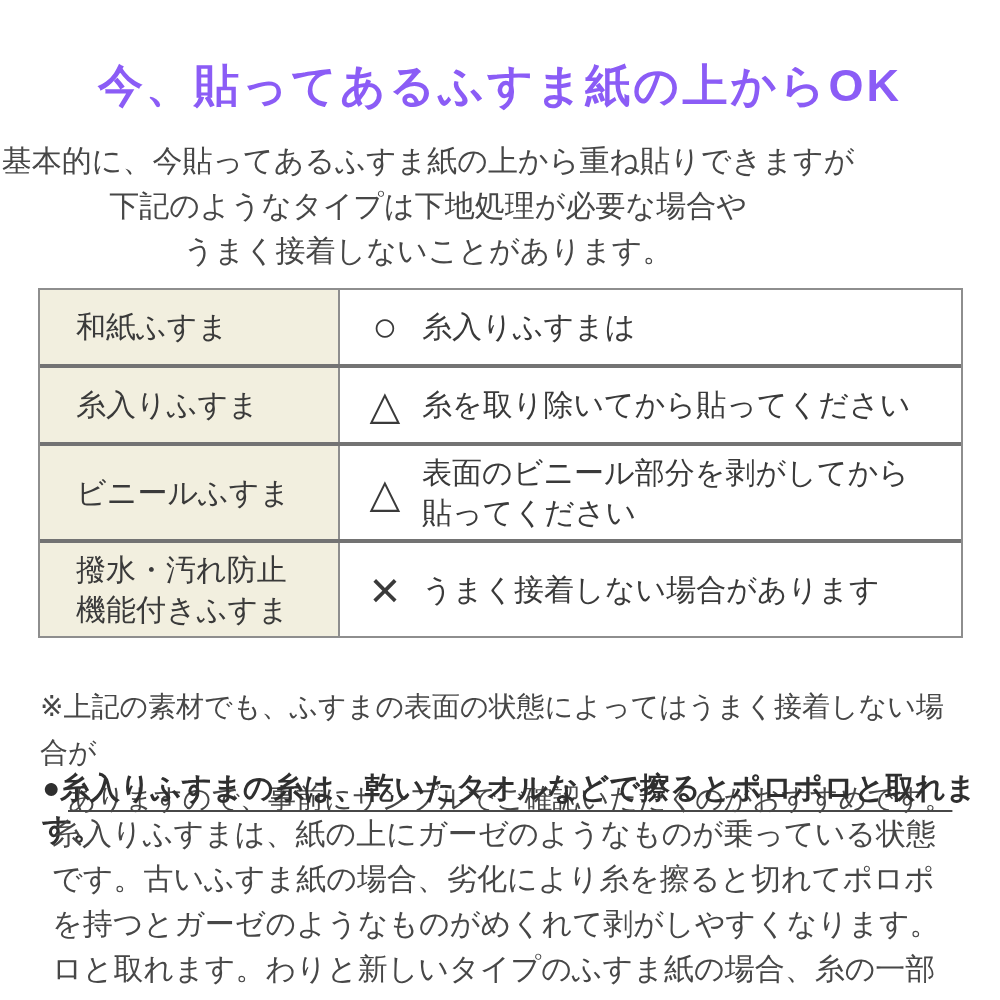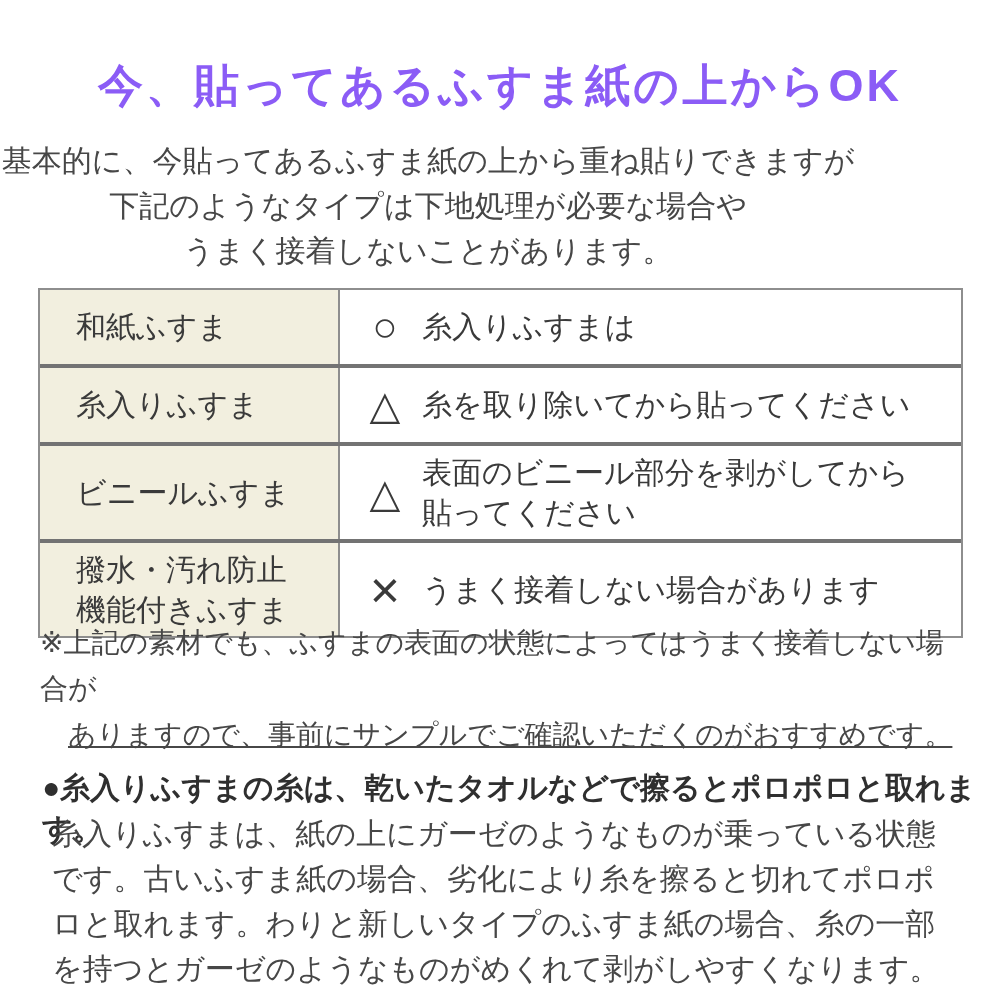--- a/index.html
+++ b/index.html
@@ -83,21 +83,21 @@
     line-height: 1;
     flex: 0 0 auto;
     margin-right: 16px;
     color: #3a3a3a;
   }
   .sym-circle   { font-size: 42px; }
   .sym-triangle { font-size: 40px; }
   .sym-cross    { font-size: 52px; }
   .footnote {
     position: absolute;
-    top: 620px;
+    top: 684px;
     left: 40px;
     width: 925px;
     font-size: 28px;
     line-height: 46px;
     color: #474747;
   }
   .footnote .indent { padding-left: 28px; text-decoration: underline; }
   .thread-heading {
     position: absolute;
     top: 756px;
@@ -188,17 +188,17 @@
   <div class="footnote">
     <div>※上記の素材でも、ふすまの表面の状態によってはうまく接着しない場合が</div>
     <div class="indent">ありますので、事前にサンプルでご確認いただくのがおすすめです。</div>
   </div>
 
   <h2 class="thread-heading">●糸入りふすまの糸は、乾いたタオルなどで擦るとポロポロと取れます。</h2>
 
   <div class="thread-body">
     <div>糸入りふすまは、紙の上にガーゼのようなものが乗っている状態</div>
     <div>です。古いふすま紙の場合、劣化により糸を擦ると切れてポロポ</div>
+    <div>を持つとガーゼのようなものがめくれて剥がしやすくなります。</div>
     <div>ロと取れます。わりと新しいタイプのふすま紙の場合、糸の一部</div>
-    <div>を持つとガーゼのようなものがめくれて剥がしやすくなります。</div>
   </div>
 
 </div>
 
 </body></html>

